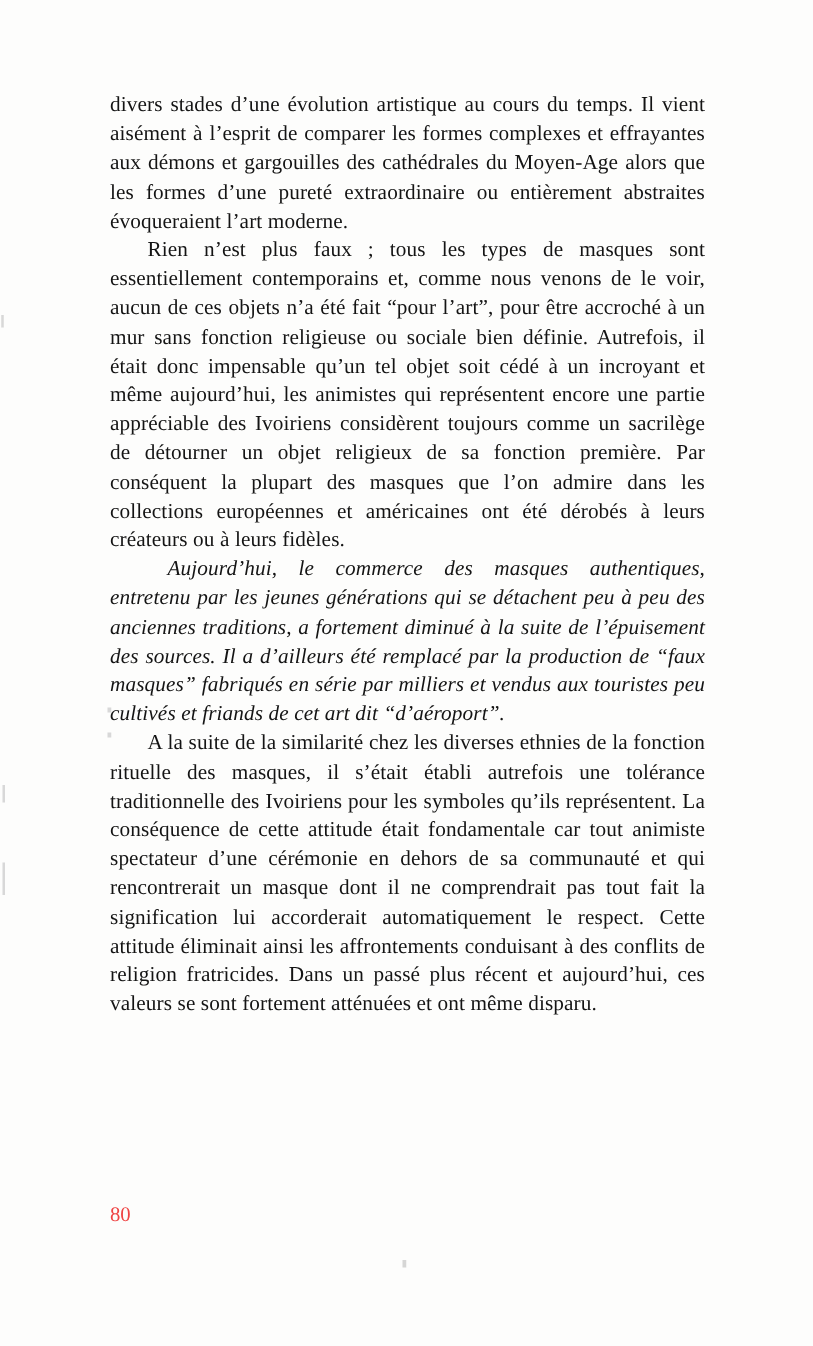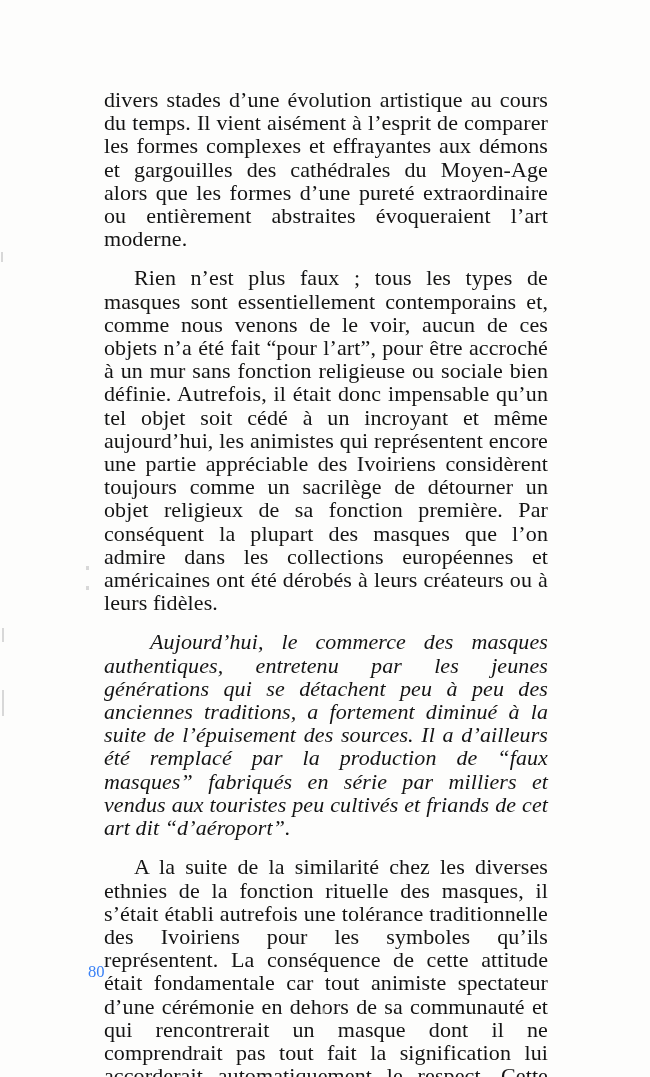--- a/index.html
+++ b/index.html
@@ -31,41 +31,41 @@
   }
 
   .text-block {
     position: absolute;
     left: 88px;
     top: 72px;
     width: 476px;
   }
 
   p.para {
-    margin: 16px;
+    margin: 0;
     text-align: justify;
     text-justify: inter-word;
-    font-size: 22px;
+    font-size: 17px;
     line-height: 23.2px;
     letter-spacing: .005em;
     color: #141414;
     -webkit-font-smoothing: none;
   }
 
   p.para.indent-sm { text-indent: 30px; }
   p.para.indent-lg { text-indent: 46px; font-style: italic; }
 
   
   .folio {
     position: absolute;
     left: 88px;
     top: 962px;
     font-size: 16.6px;
     line-height: 20px;
-    color: #3b82f6;
+    color: #ef4444;
   }
 
   
   .stray-mark {
     position: absolute;
     left: 322px;
     top: 1008px;
     width: 3px;
     height: 6px;
     background: #c4c4c4;

